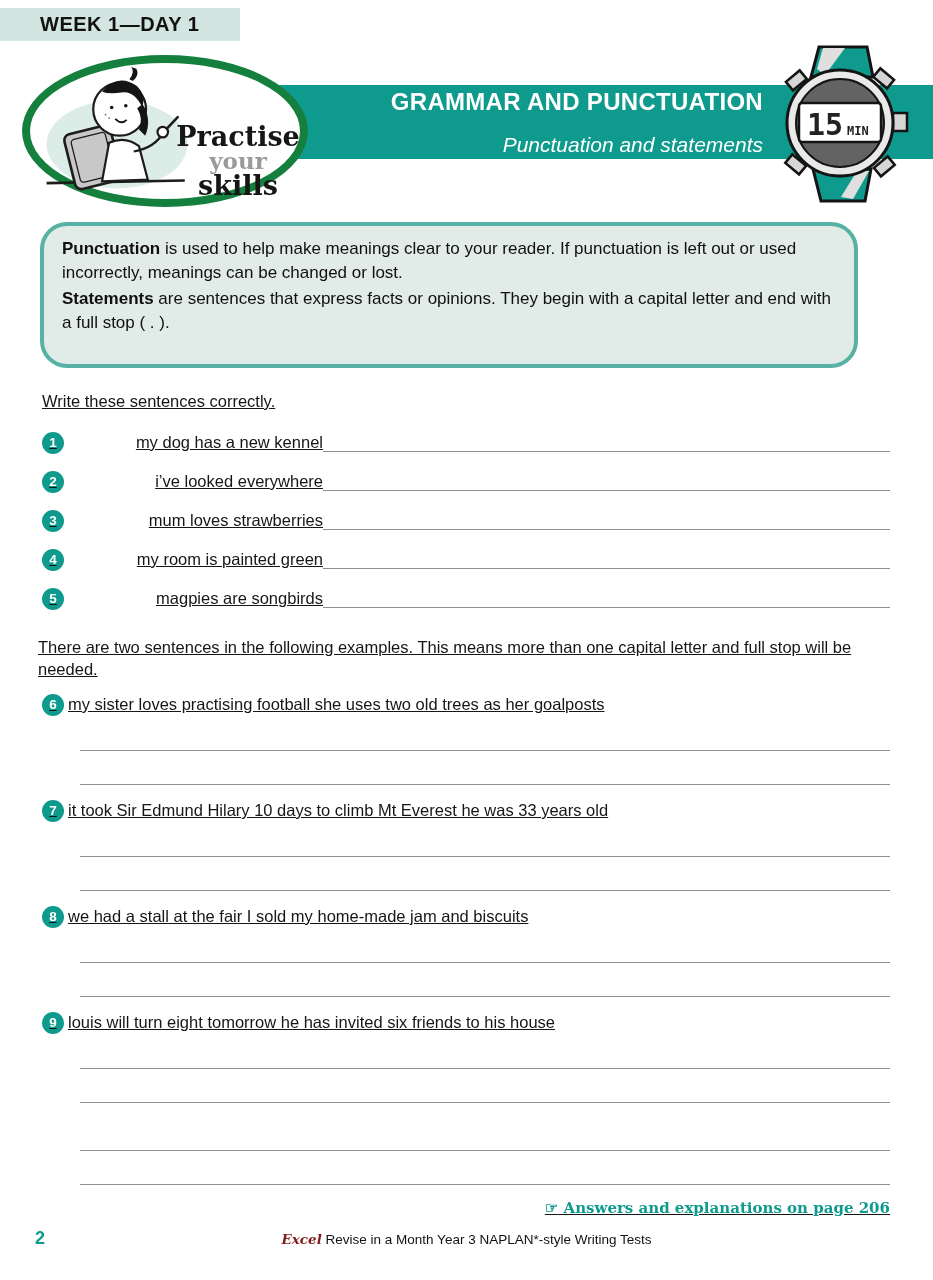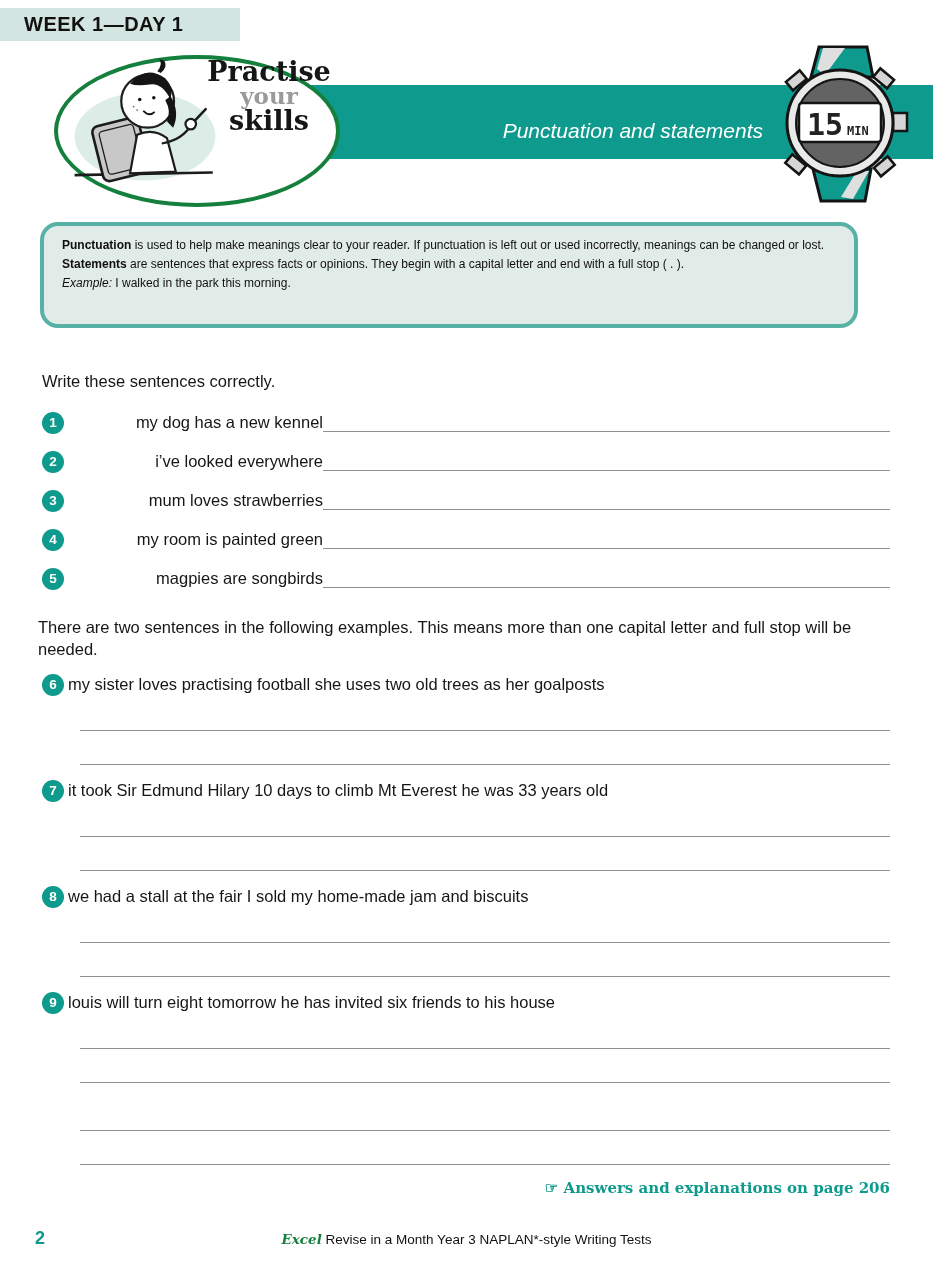--- a/index.html
+++ b/index.html
@@ -11,59 +11,59 @@
     color:#161616;
     overflow:hidden;
   }
 
   
   .week-banner {
     position:absolute; top:8px; left:0;
     width:240px; height:33px;
     background:#d3e5e1;
     font-size:20px; font-weight:bold; letter-spacing:.5px;
-    line-height:33px; padding-left:24px; color:#111;
+    line-height:33px; padding-left:40px; color:#111;
   }
 
   
   .header { position:absolute; top:42px; left:0; right:0; height:170px; }
   .teal-bar {
     position:absolute; left:180px; right:0; top:43px; height:74px;
     background:#0e9a8c; color:#fff;
     display:flex; flex-direction:column; justify-content:center;
     text-align:right; padding-right:170px;
   }
   .page-title { font-size:24px; font-weight:bold; letter-spacing:.3px; }
   .page-subtitle { font-size:21px; font-style:italic; margin-top:17px; }
 
   .logo {
-    position:absolute; left:54px; top:13px; width:286px; height:152px;
-    background:#fff; border:4px solid #15803d; border-radius:50%;
-    display:flex; align-items:flex-start; z-index:2;
+    position:absolute; left:22px; top:13px; width:286px; height:152px;
+    background:#fff; border:8px solid #15803d; border-radius:50%;
+    display:flex; align-items:flex-end; z-index:2;
   }
   .logo svg { width:158px; height:132px; margin-left:8px; flex:none; }
   .logo-text {
     font-family:"DejaVu Serif", serif; font-weight:bold;
     text-align:center; line-height:.98; margin-left:-20px; width:130px;
   }
   .lt1,.lt3 { font-size:27px; color:#161616; }
   .lt2 { font-size:23px; color:#9a9a9a; }
 
   .watch { position:absolute; right:24px; top:3px; width:136px; height:158px; z-index:2; }
 
   
   .info-box {
-    position:absolute; top:222px; left:40px; width:818px; height:106px;
-    background:#e1ebe8; border:4px solid #57b1a5; border-radius:18px;
-    padding:11px 18px; font-size:12px; line-height:1.42; color:#101010;
+    position:absolute; top:222px; left:40px; width:818px; height:146px;
+    background:#e1ebe8; border:4px solid #57b1a5; border-radius:27px;
+    padding:11px 18px; font-size:17px; line-height:1.42; color:#101010;
   }
   .info-box p + p { margin-top:2px; }
 
   
-  .content { position:absolute; top:372px; left:0; right:0; }
+  .content { position:absolute; top:392px; left:0; right:0;text-decoration:underline; }
   .instruction { margin:0 42px 12px 42px; font-size:16.5px; }
   .instruction-2 { margin:18px 42px 12px 38px; font-size:16.5px; line-height:1.35; }
 
   .s-row { display:flex; align-items:center; height:39px; padding:0 43px 0 42px; }
   .num {
     flex:none; width:22px; height:22px; border-radius:50%;
     background:#0e9a8c; color:#fff; font-size:13.5px; font-weight:bold;
     display:flex; align-items:center; justify-content:center;
   }
   .s-text { margin-left:17px; width:242px; font-size:16.5px;text-align:right; }
@@ -75,29 +75,30 @@
   .d-blank { margin-left:38px; height:34px; border-bottom:1.5px solid #8f8f8f; }
 
   
   .answers-note {
     margin:2px 43px 0 0; text-align:right;
     color:#0e9a8c; font-family:"DejaVu Serif", serif; font-weight:bold; font-size:15px;
   }
   .footer-row { position:absolute; top:1228px; left:0; right:0; height:24px; }
   .page-num { position:absolute; left:35px; top:0; color:#0e9a8c; font-weight:bold; font-size:18px; }
   .book-title { text-align:center; font-size:13.5px; color:#111; padding-top:3px; }
-  .brand { color:#15803d; font-weight:bold; font-style:italic; font-family:"DejaVu Serif", serif; }
+  .brand { color:#7f1d1d; font-weight:bold; font-style:italic; font-family:"DejaVu Serif", serif; }
 </style>
 </head>
 <body>
 
 <div class="week-banner">WEEK 1—DAY 1</div>
 
 <div class="header">
   <div class="teal-bar">
+    <div class="page-title">GRAMMAR AND PUNCTUATION</div>
     <div class="page-subtitle">Punctuation and statements</div>
   </div>
 
   <div class="logo">
     <svg viewBox="0 0 170 150">
       <ellipse cx="85" cy="88" rx="80" ry="50" fill="#dcede8"></ellipse>
       <path d="M5 132 L162 129" stroke="#1c1c1c" stroke-width="3" fill="none"></path>
       <g transform="rotate(-14 60 100)">
         <rect x="30" y="70" width="54" height="64" rx="7" fill="#c8c8c8" stroke="#1c1c1c" stroke-width="3"></rect>
         <rect x="37" y="77" width="40" height="50" rx="4" fill="none" stroke="#1c1c1c" stroke-width="1.5"></rect>
@@ -139,21 +140,20 @@
     <circle cx="67" cy="78" r="44" fill="#636363" stroke="#141414" stroke-width="2"></circle>
     <rect x="26" y="58" width="82" height="39" rx="3" fill="#ffffff" stroke="#141414" stroke-width="2.5"></rect>
     <text x="34" y="90" font-family="DejaVu Sans Mono, monospace" font-weight="bold" font-size="30" fill="#222">15</text>
     <text x="74" y="90" font-family="DejaVu Sans Mono, monospace" font-weight="bold" font-size="12" fill="#222">MIN</text>
   </svg>
 </div>
 
 <div class="info-box">
   <p><b>Punctuation</b><span> is used to help make meanings clear to your reader. If punctuation is left out or used incorrectly, meanings can be changed or lost.</span></p>
   <p><b>Statements</b><span> are sentences that express facts or opinions. They begin with a capital letter and end with a full stop ( . ).</span></p>
-  <p><i>Example:</i><span> I walked in the park this morning.</span></p>
 </div>
 
 <div class="content">
   <p class="instruction">Write these sentences correctly.</p>
 
   <div>
 
       <div class="s-row">
         <span class="num">1</span>
         <span class="s-text">my dog has a new kennel</span>

